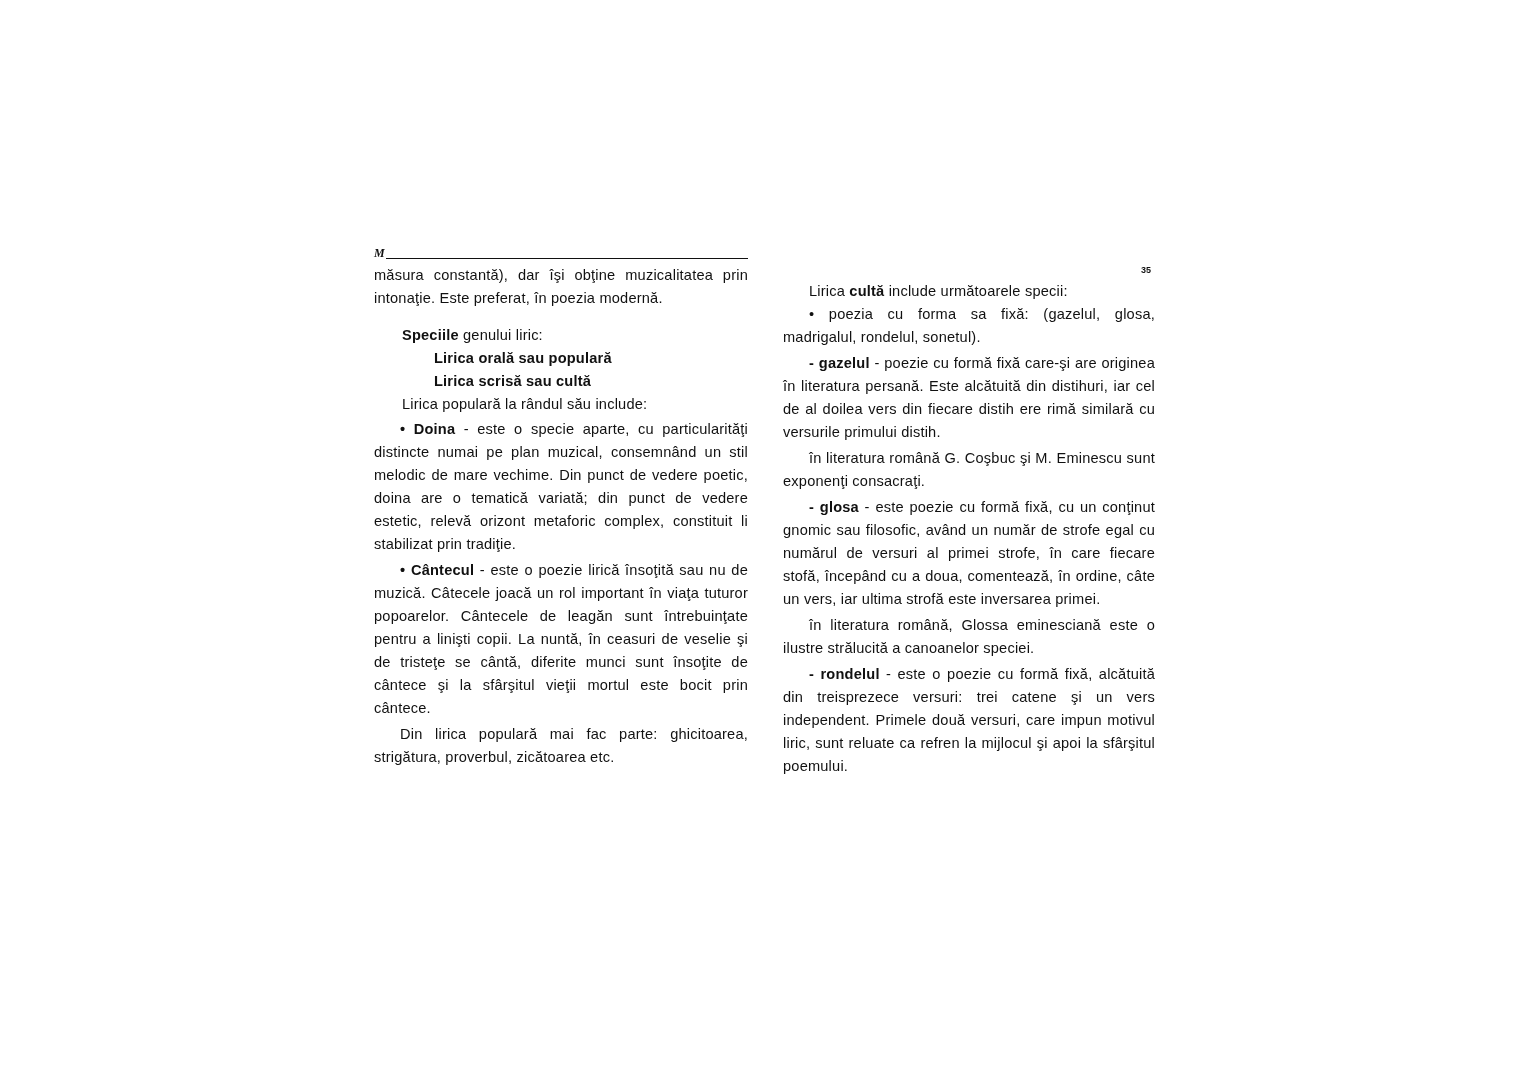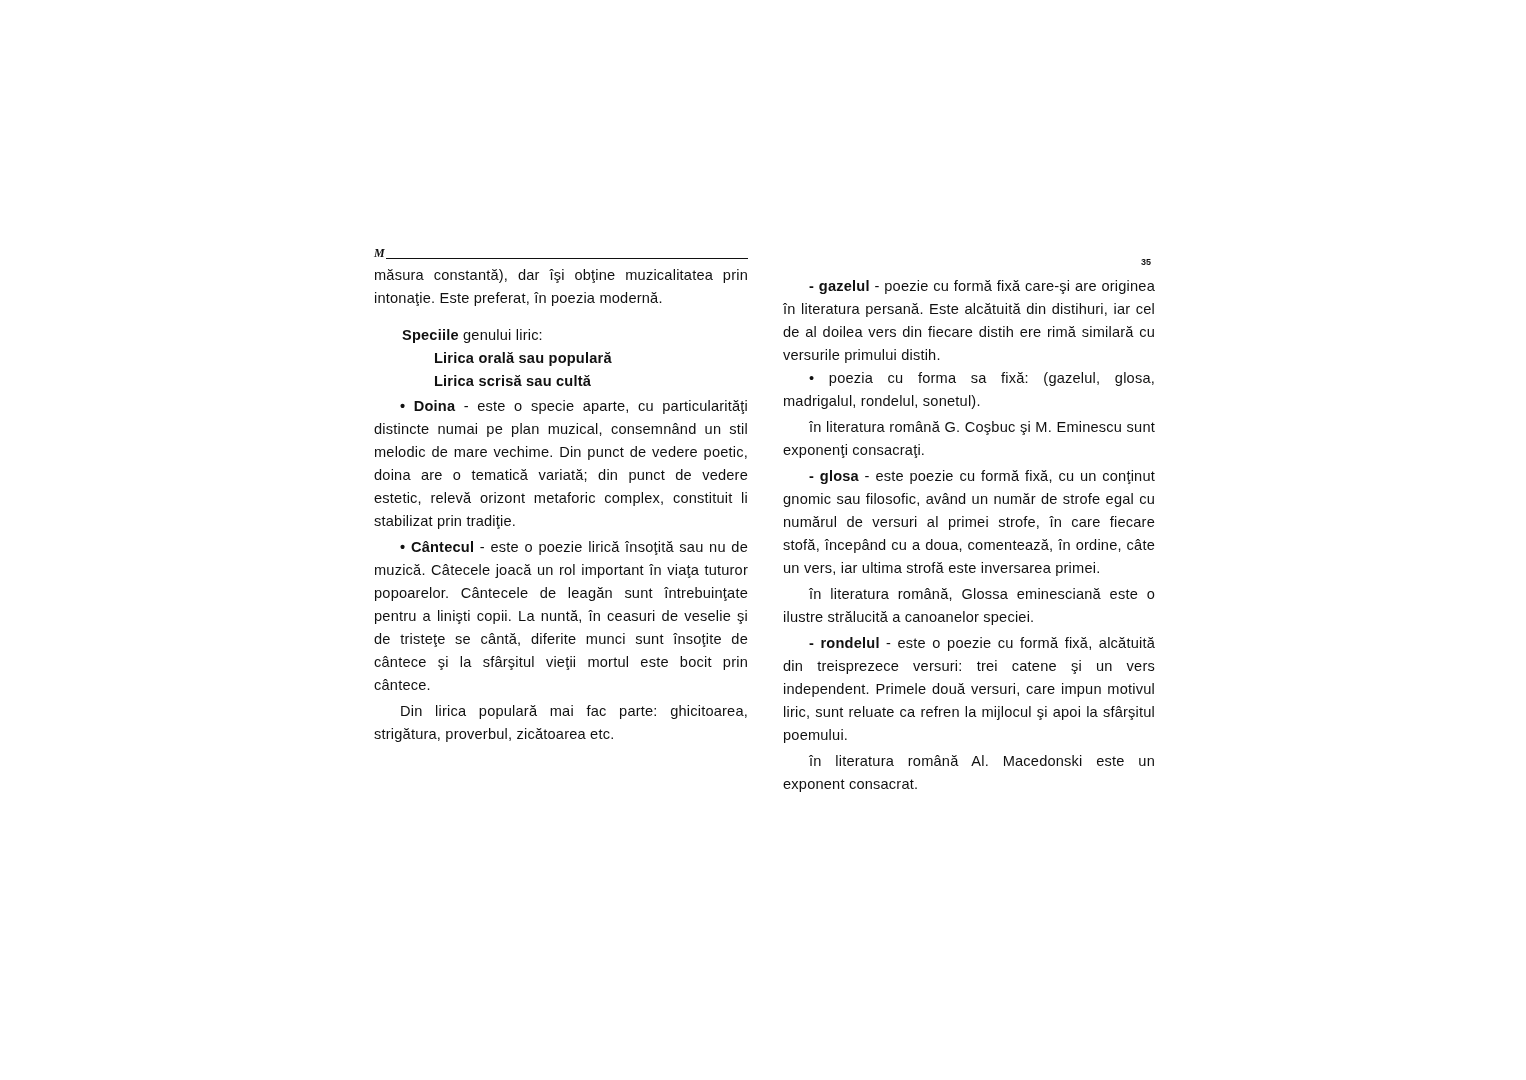--- a/index.html
+++ b/index.html
@@ -1,20 +1,20 @@
 <!DOCTYPE html>
 <html><head>
 <meta charset="utf-8">
 <style>
   html, body { margin: 0; padding: 0; background: #ffffff; }
   body { width: 1526px; height: 1080px; position: relative; overflow: hidden;
          font-family: "Liberation Sans", sans-serif; color: #111; }
   .page { position: absolute; }
   .left-page { left: 374px; top: 244px; width: 374px; }
-  .right-page { left: 783px; top: 252px; width: 372px; }
+  .right-page { left: 783px; top: 260px; width: 372px; }
   .hdr-left { position: relative; height: 20px; }
   .hdr-left .m { position: absolute; left: 0; top: 2px; font-family: "Liberation Serif", serif;
                  font-style: italic; font-weight: bold; font-size: 12px; }
   .hdr-left .rule { position: absolute; left: 12px; right: 0; top: 14px; border-top: 1.5px solid #111; }
   .hdr-right { position: relative; height: 20px; }
   .hdr-right .num { position: absolute; right: 4px; top: 5px; font-size: 9px; font-weight: bold; }
   p { margin: 0; font-size: 14.6px; line-height: 23px; text-align: justify; letter-spacing: 0.2px; }
   .ind { text-indent: 26px; }
   .ind2 { padding-left: 60px; font-weight: bold; }
   .lead { padding-left: 28px; }
@@ -28,29 +28,30 @@
 
 <div class="page left-page">
   <div class="hdr-left">
     <span class="m">M</span>
     <div class="rule"></div>
   </div>
   <p>măsura constantă), dar îşi obţine muzicalitatea prin intonaţie. Este preferat, în poezia modernă.</p>
   <p class="lead gap-m"><b>Speciile</b><span> genului liric:</span></p>
   <p class="ind2">Lirica orală sau populară</p>
   <p class="ind2">Lirica scrisă sau cultă</p>
+  <p class="lead">Lirica populară la rândul său include:</p>
   <p class="ind gap-s"><b>• Doina</b><span> - este o specie aparte, cu particularităţi distincte numai pe plan muzical, consemnând un stil melodic de mare vechime. Din punct de vedere poetic, doina are o tematică variată; din punct de vedere estetic, relevă orizont metaforic complex, constituit li stabilizat prin tradiţie.</span></p>
   <p class="ind gap-p"><b>• Cântecul</b><span> - este o poezie lirică însoţită sau nu de muzică. Câtecele joacă un rol important în viaţa tuturor popoarelor. Cântecele de leagăn sunt întrebuinţate pentru a linişti copii. La nuntă, în ceasuri de veselie şi de tristeţe se cântă, diferite munci sunt însoţite de cântece şi la sfârşitul vieţii mortul este bocit prin cântece.</span></p>
   <p class="ind gap-p">Din lirica populară mai fac parte: ghicitoarea, strigătura, proverbul, zicătoarea etc.</p>
 </div>
 
 <div class="page right-page">
   <div class="hdr-right">
     <span class="num">35</span>
   </div>
+  <p class="ind"><span>Lirica </span><b>cultă</b><span> include următoarele specii:</span></p>
+  <p class="ind">• poezia cu forma sa fixă: (gazelul, glosa, madrigalul, rondelul, sonetul).</p>
   <p class="ind gap-p"><b>- gazelul</b><span> - poezie cu formă fixă care-şi are originea în literatura persană. Este alcătuită din distihuri, iar cel de al doilea vers din fiecare distih ere rimă similară cu versurile primului distih.</span></p>
-  <p class="ind">• poezia cu forma sa fixă: (gazelul, glosa, madrigalul, rondelul, sonetul).</p>
   <p class="ind gap-p">în literatura română G. Coşbuc şi M. Eminescu sunt  exponenţi consacraţi.</p>
   <p class="ind gap-p"><b>- glosa</b><span> - este poezie cu formă fixă, cu un conţinut gnomic sau filosofic, având un număr de strofe egal cu numărul de versuri al primei strofe, în care fiecare stofă, începând cu a doua, comentează, în ordine, câte un vers, iar ultima strofă este inversarea primei.</span></p>
   <p class="ind gap-p">în literatura română, Glossa eminesciană este o ilustre strălucită a canoanelor speciei.</p>
   <p class="ind gap-p"><b>- rondelul</b><span> - este o poezie cu formă fixă, alcătuită din treisprezece versuri: trei catene şi un vers independent. Primele două versuri, care impun motivul liric, sunt reluate ca refren la mijlocul şi apoi la sfârşitul poemului.</span></p>
-  <p class="ind gap-p">în literatura română Al. Macedonski este un exponent consacrat.</p>
 </div>
 
 </body></html>

